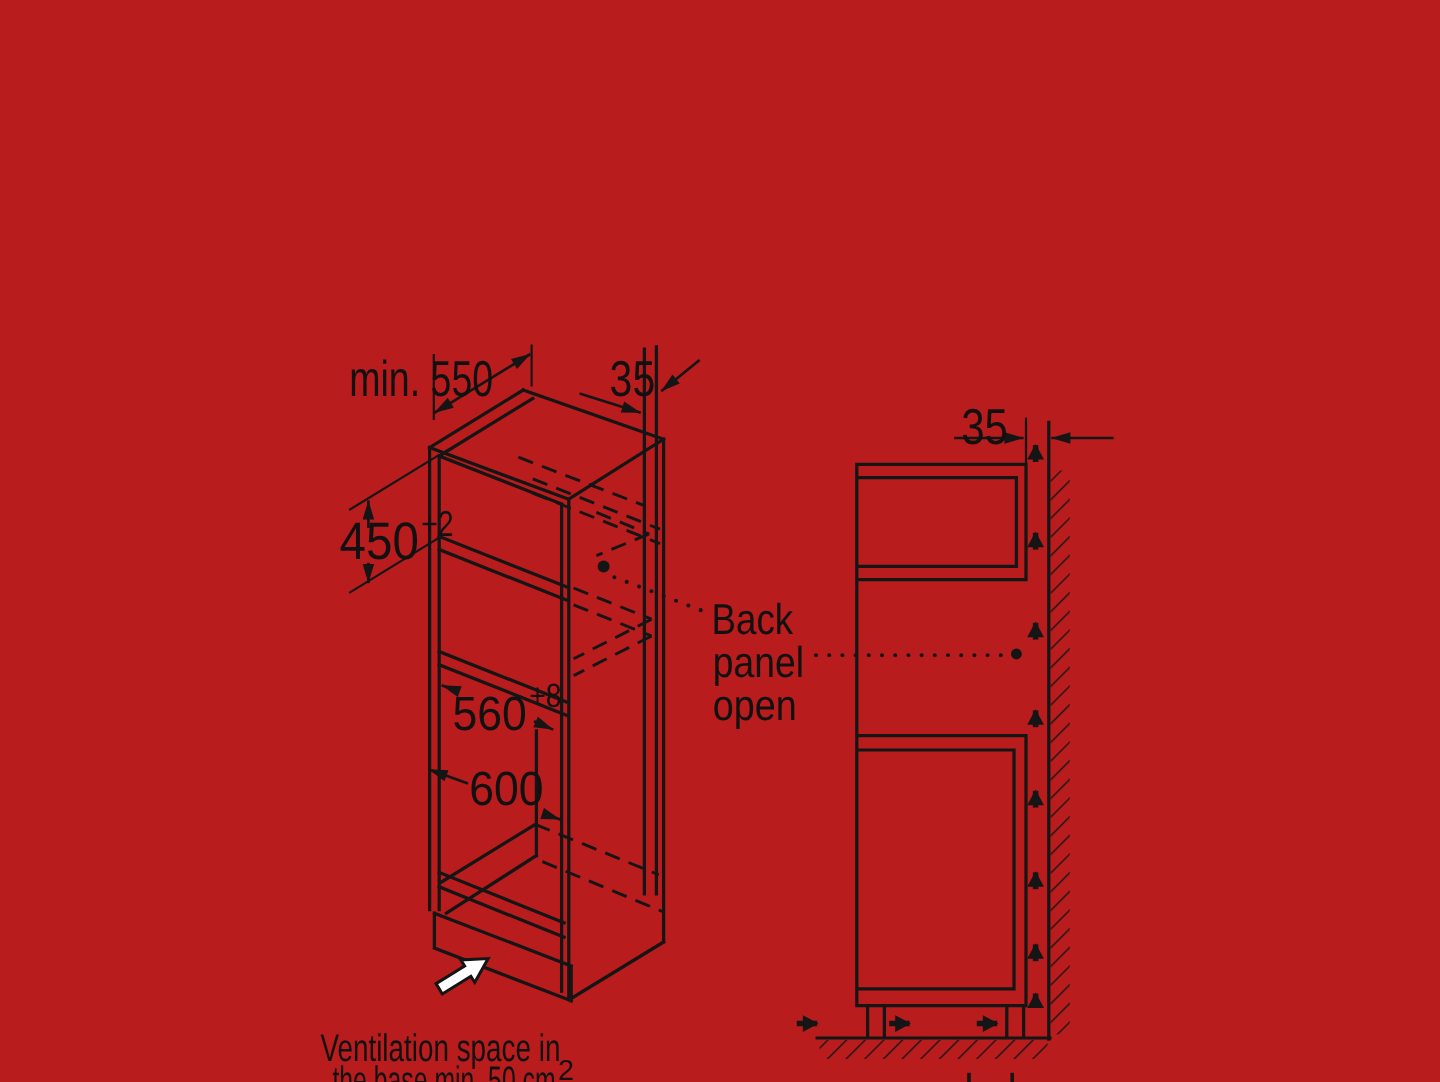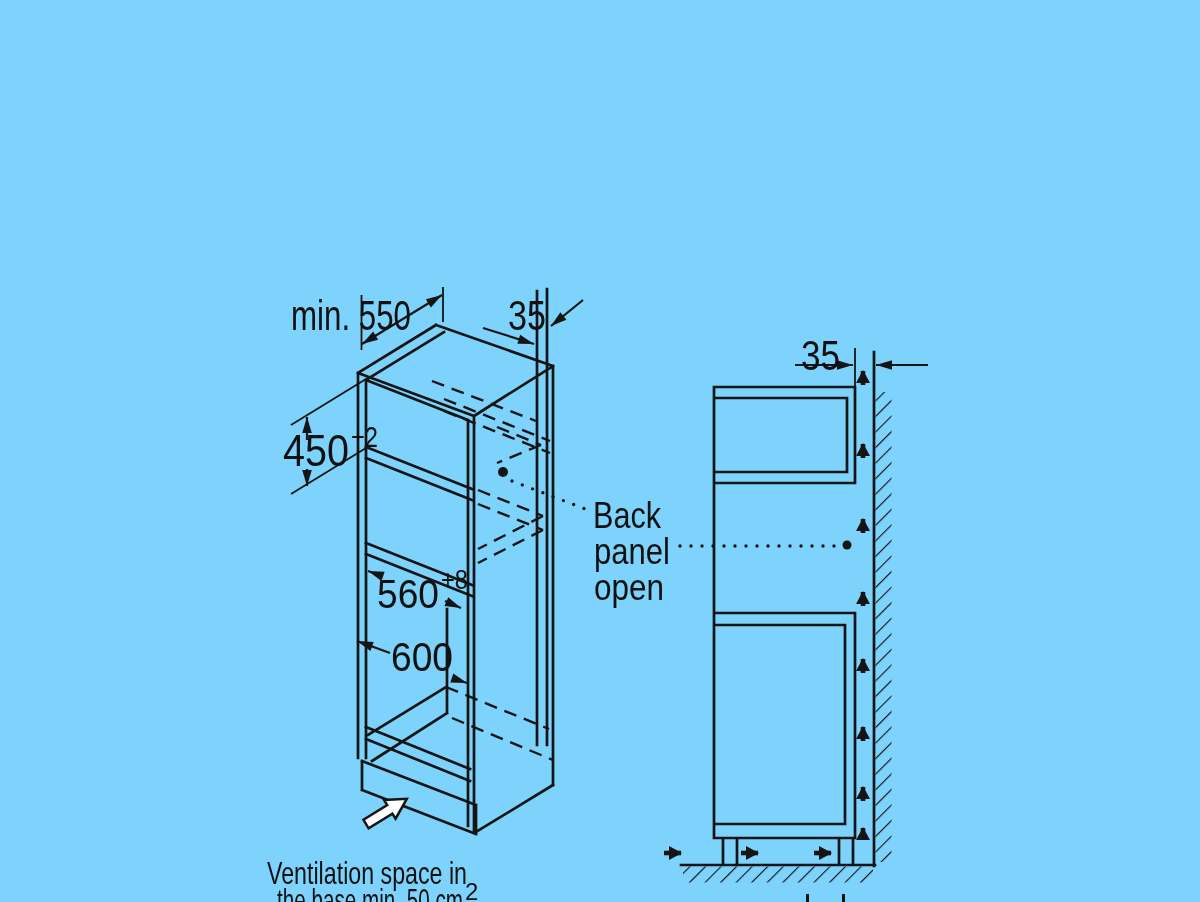--- a/index.html
+++ b/index.html
@@ -1,16 +1,16 @@
 <!DOCTYPE html>
 <html><head>
 <meta charset="utf-8">
 <style>
   html,body{margin:0;padding:0;background:#fff;}
-  #page{position:relative;width:1200px;height:902px;background:#7dd3fc;overflow:hidden;font-family:"Liberation Sans",sans-serif;}
+  #page{position:relative;width:1200px;height:902px;background:#b91c1c;overflow:hidden;font-family:"Liberation Sans",sans-serif;}
   svg{position:absolute;left:0;top:0;}
   .ln{stroke:#151515;stroke-width:2.7;fill:none;stroke-linecap:square;}
   .thin{stroke:#151515;stroke-width:1.8;fill:none;}
   .dash{stroke:#151515;stroke-width:2.4;fill:none;stroke-dasharray:13 8;}
   .dotln{stroke:#151515;stroke-width:3.4;fill:none;stroke-dasharray:0 11;stroke-linecap:round;}
   .dim{stroke:#151515;stroke-width:2.2;fill:none;}
   .flow{stroke:#151515;stroke-width:4.6;fill:none;}
   .txt{fill:#111;font-family:"Liberation Sans",sans-serif;}
 </style>
 </head>

